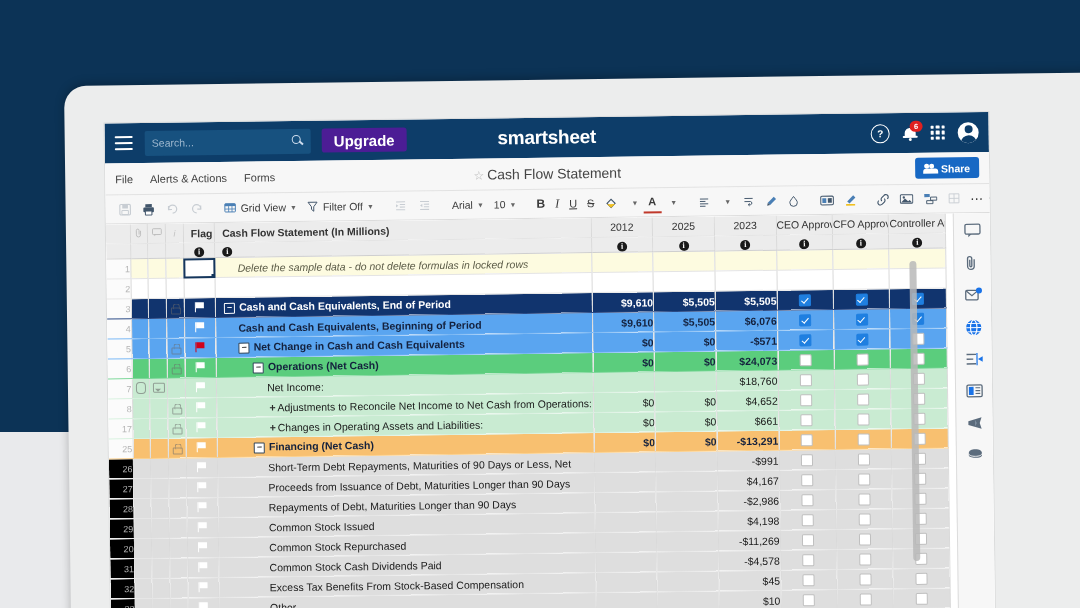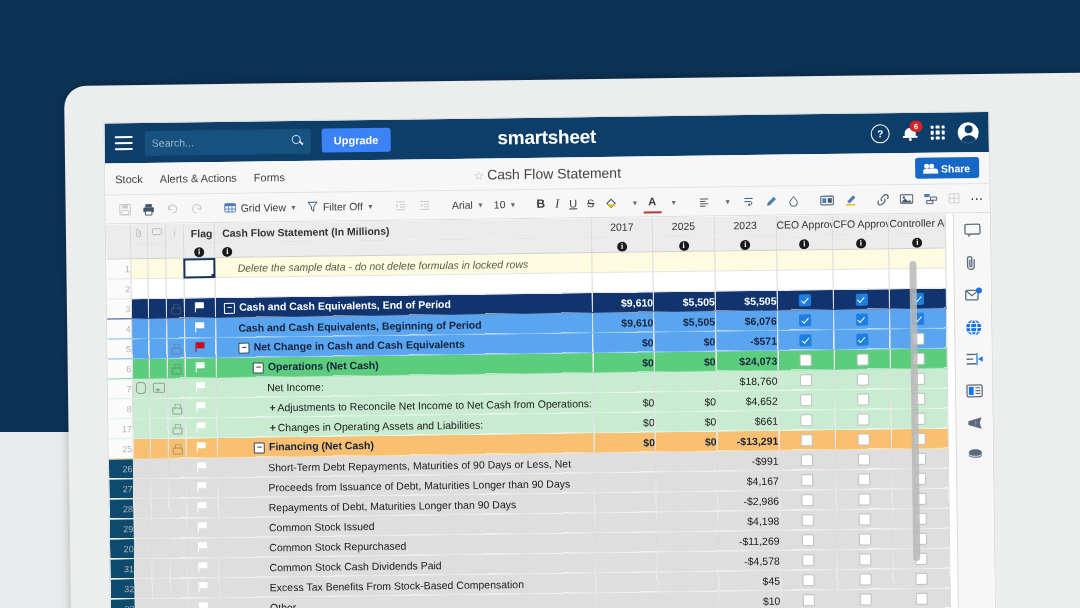--- a/index.html
+++ b/index.html
@@ -50,22 +50,22 @@
     width:152px;height:25px;background:#17517f;border-radius:2px;
     display:flex;align-items:center;padding:0 7px;position:relative;
   }
   .searchbox .ph{color:#9db7ce;font-size:10.5px;flex:1;}
   .searchbox .sicon{width:12px;height:12px;position:relative;}
   .searchbox .sicon:before{content:"";position:absolute;left:0;top:0;
     width:7px;height:7px;border:1.6px solid #cddced;border-radius:50%;}
   .searchbox .sicon:after{content:"";position:absolute;left:7px;top:7px;
     width:5px;height:1.6px;background:#cddced;transform:rotate(42deg);}
   .upgrade{
-    margin-left:11px;height:24px;background:#3b82f6;color:#fff;border-radius:3px;
-    font-size:11px;font-weight:bold;display:flex;align-items:center;
+    margin-left:11px;height:24px;background:#4c1d95;color:#fff;border-radius:3px;
+    font-size:15px;font-weight:bold;display:flex;align-items:center;
     padding:0 12px;cursor:pointer;
   }
   .brand{
     position:absolute;left:0;right:0;text-align:center;color:#fff;
     font-size:19px;letter-spacing:-.3px;font-weight:600;pointer-events:none;
   }
   .appbar-right{margin-left:auto;display:flex;align-items:center;gap:13px;z-index:2;}
   .ic{width:17px;height:17px;position:relative;cursor:pointer;color:#fff;}
   .ic-help{border:1.6px solid #fff;border-radius:50%;font-size:10px;
     display:flex;align-items:center;justify-content:center;font-weight:bold;}
@@ -179,21 +179,21 @@
   tr.r-navy td.rn{background:#fbfbfb;color:#b4b4b4;font-weight:normal;}
   tr.r-blue td{background:#5aa5f0;color:#14213d;font-weight:bold;border-bottom-color:#79b7f4;}
   tr.r-blue td.rn{background:#fbfbfb;color:#b4b4b4;font-weight:normal;}
   tr.r-green td{background:#5bcd7d;color:#14213d;font-weight:bold;border-bottom-color:#7ed79a;}
   tr.r-green td.rn{background:#fbfbfb;color:#b4b4b4;font-weight:normal;}
   tr.r-lgreen td{background:#c9ebd2;color:#1a1a1a;border-bottom-color:#d7f0de;}
   tr.r-lgreen td.rn{background:#fbfbfb;color:#b4b4b4;}
   tr.r-orange td{background:#f8c070;color:#14213d;font-weight:bold;border-bottom-color:#fad08f;}
   tr.r-orange td.rn{background:#fbfbfb;color:#b4b4b4;font-weight:normal;}
   tr.r-gray td{background:#dedede;color:#1a1a1a;border-bottom-color:#e6e6e6;}
-  tr.r-gray td.rn{background:#0c4a6e;color:#b4b4b4;}
+  tr.r-gray td.rn{background:#000000;color:#b4b4b4;}
   tr.r-purple td{background:#d8a8e0;color:#14213d;font-weight:bold;}
   tr.r-note td{background:#fdfbe0;color:#5a5a46;font-style:italic;}
   tr.r-note td.rn{background:#fbfbfb;color:#b4b4b4;font-style:normal;}
   tr.r-plain td{background:#fff;}
   tr.r-plain td.rn{background:#fbfbfb;color:#b4b4b4;}
   td.selcell{outline:2px solid #15365c;outline-offset:-2px;position:relative;background:#fff !important;}
   td.selcell:after{content:"";position:absolute;right:-1px;bottom:-1px;width:4px;height:4px;background:#15365c;}
 
   
   .rail{width:36px;background:#f7f7f7;border-left:1px solid #dcdcdc;
@@ -249,21 +249,21 @@
               <i></i>
               <i></i>
               <i></i>
               <i></i>
           </div>
           <div class="avatar"></div>
         </div>
       </div>
 
       <div class="menubar">
-        <span class="mi">Stock</span>
+        <span class="mi">File</span>
         <span class="mi">Alerts &amp; Actions</span>
         <span class="mi">Forms</span>
         <div class="sheettitle">
           <span class="star">☆</span><span>Cash Flow Statement</span>
         </div>
         <div class="sharebtn">
           <span class="people"></span>
           <span>Share</span>
         </div>
       </div>
@@ -479,21 +479,21 @@
                         <rect x="0.7" y="0.7" width="10.6" height="7" rx="1" fill="none" stroke="#8a8a8a" stroke-width="1.1"></rect>
                         <path d="M3 7.7 L3 9.6 L5 7.7Z" fill="#8a8a8a"></path>
                       </svg>
                   </span>
                 </th>
                 <th class="hcorner hc">
                   <span class="smallicon" style="font-style:italic;color:#9a9a9a;font-size:9px;">i</span>
                 </th>
                 <th class="hl">Flag</th>
                 <th class="hl">Cash Flow Statement (In Millions)</th>
-                <th class="hc">2017</th>
+                <th class="hc">2012</th>
                 <th class="hc">2025</th>
                 <th class="hc">2023</th>
                 <th class="hc">CEO Approved</th>
                 <th class="hc">CFO Approv...</th>
                 <th class="hc">Controller Approved</th>
               </tr>
               <tr class="inforow">
                 <th></th>
                 <th></th>
                 <th></th>

